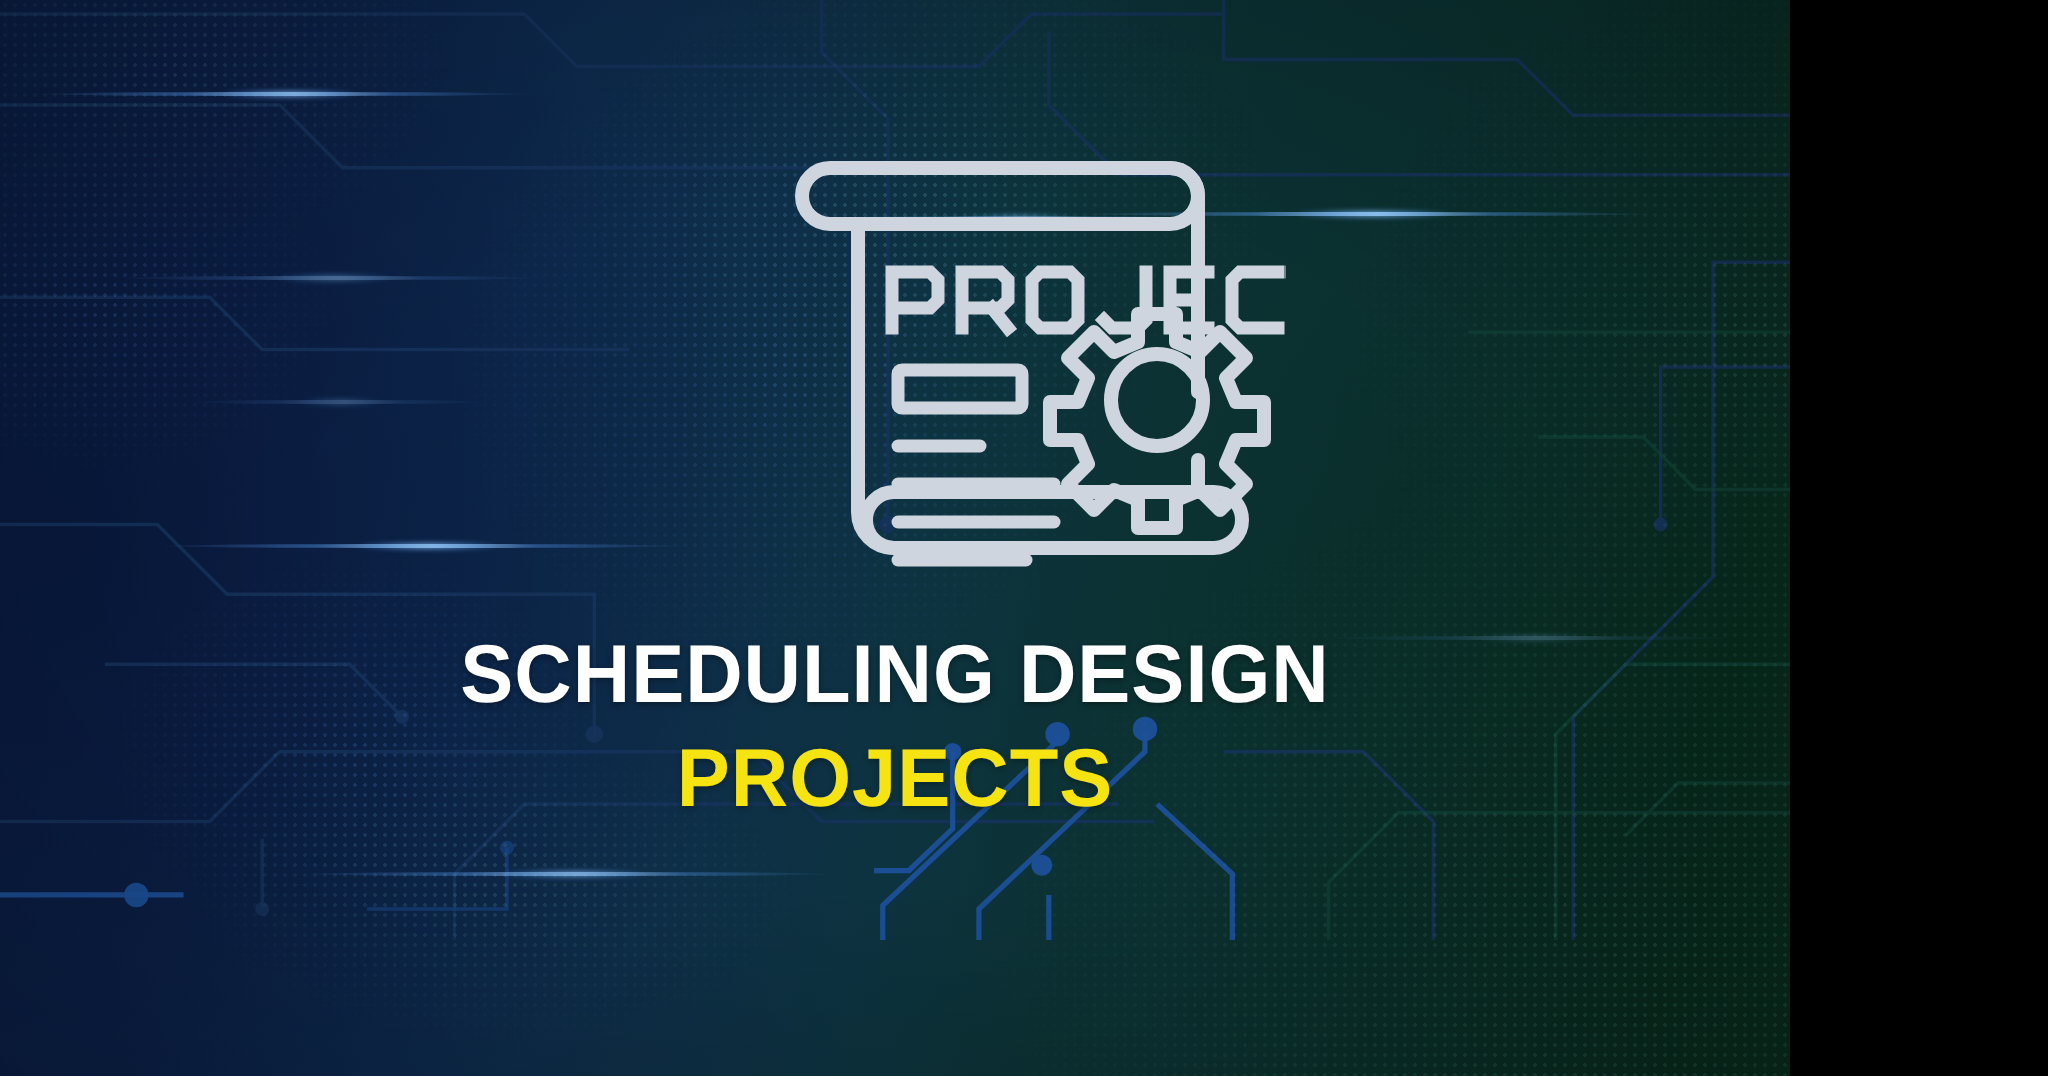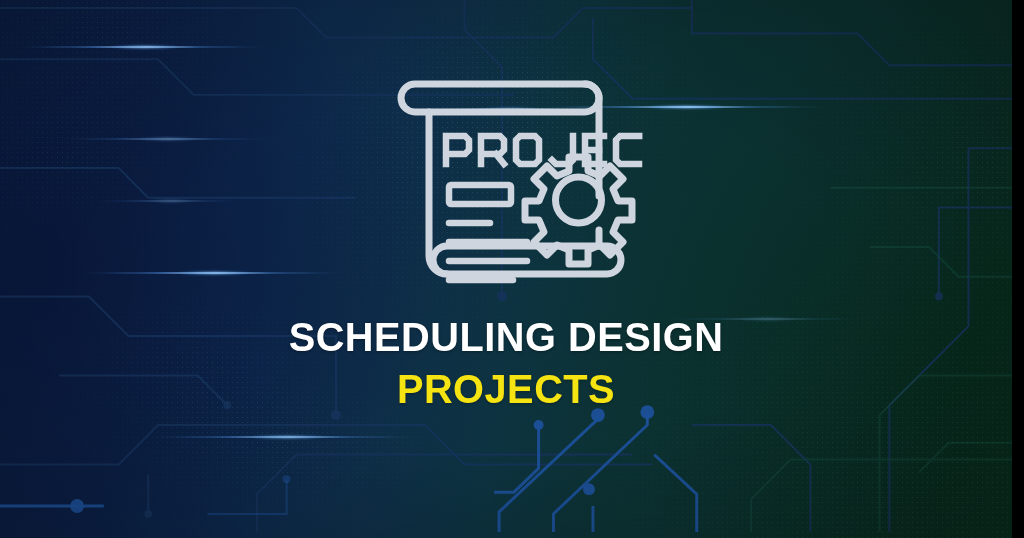--- a/index.html
+++ b/index.html
@@ -5,21 +5,21 @@
 <style>
   html, body {
     margin: 0;
     padding: 0;
     background: #000;
   }
   * { box-sizing: border-box; }
 
   .banner {
     position: relative;
-    width: 1012px;
+    width: 895px;
     height: 538px;
     overflow: hidden;
     font-family: "Liberation Sans", sans-serif;
     background: #0c2147;
   }
 
   
   .bg-base {
     position: absolute; inset: 0;
     background:

